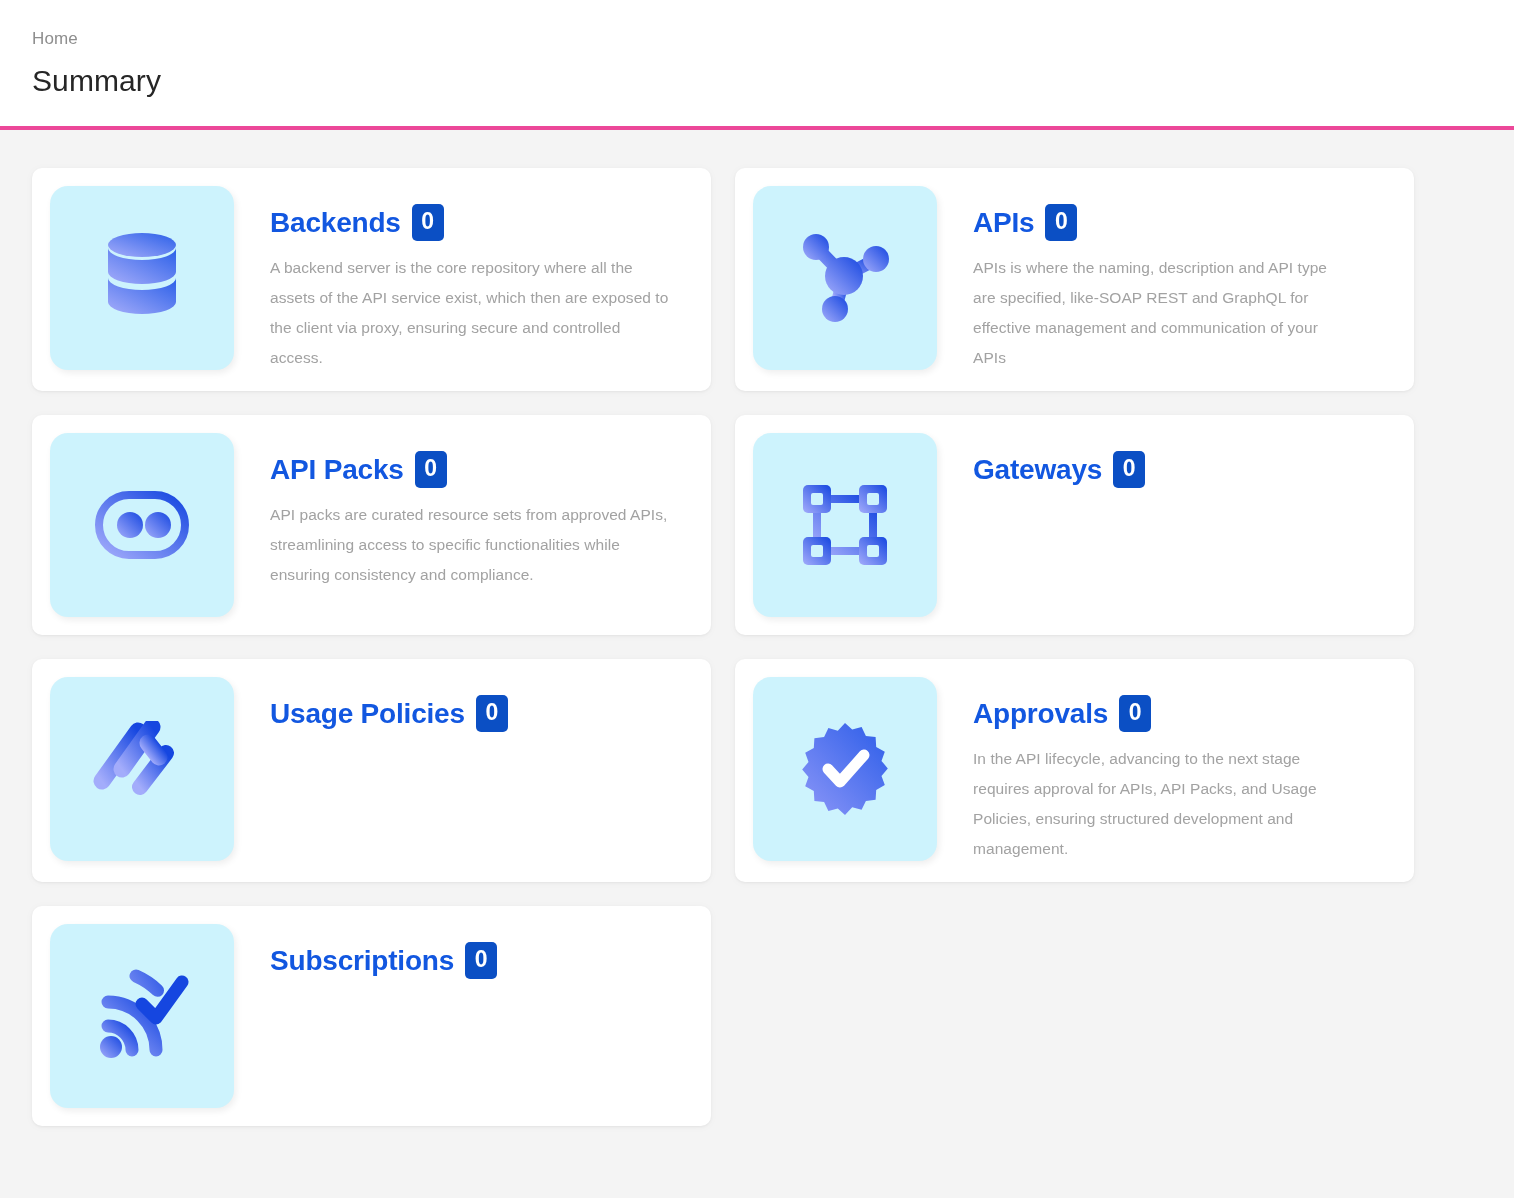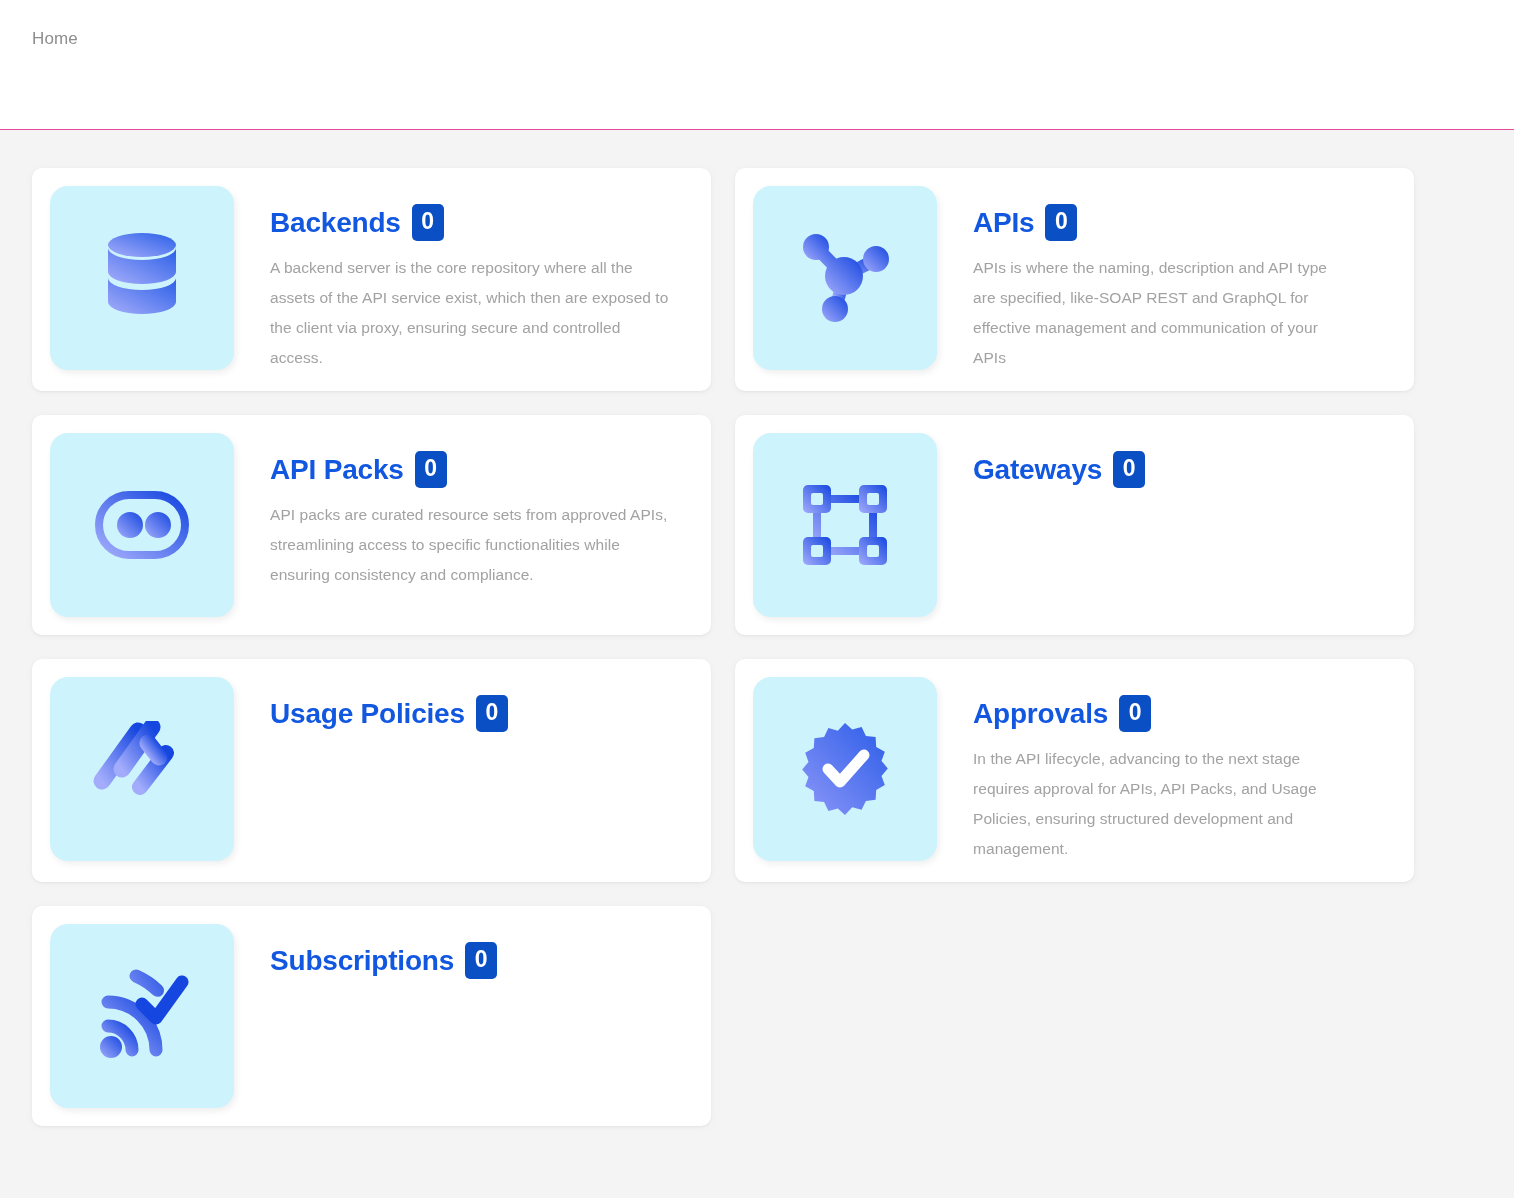--- a/index.html
+++ b/index.html
@@ -10,21 +10,21 @@
     background: #f4f4f4;
     font-family: "Liberation Sans", sans-serif;
     overflow: hidden;
   }
 
   
   #page-header {
     background: #ffffff;
     height: 130px;
     padding: 28px 0 0 32px;
-    border-bottom: 1px solid #ec4899;
+    border-bottom: 4px solid #ec4899;
   }
   #breadcrumb {
     font-size: 17px;
     color: #8e8e8e;
     letter-spacing: .1px;
     line-height: 22px;
   }
   #page-title {
     margin-top: 12px;
     font-size: 30px;
@@ -107,20 +107,21 @@
   }
   .card-body.wide .card-desc { max-width: 380px; }
 
   .empty-cell { }
 </style>
 </head>
 <body>
 
 <div id="page-header">
   <div id="breadcrumb">Home</div>
+  <h1 id="page-title">Summary</h1>
 </div>
 
 <div id="cards-grid">
 
   <div class="card">
     <div class="icon-tile">
       <span>
         <svg width="92" height="96" viewBox="0 0 92 96">
           <defs>
             <linearGradient id="gdb" x1="1" y1="0" x2="0" y2="1">

